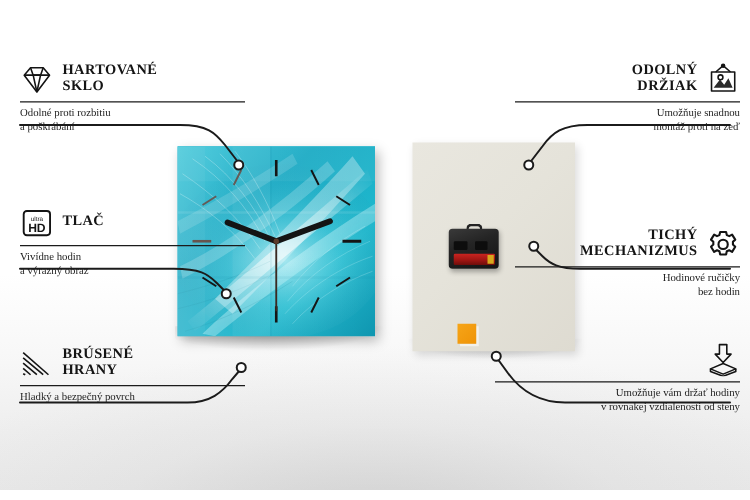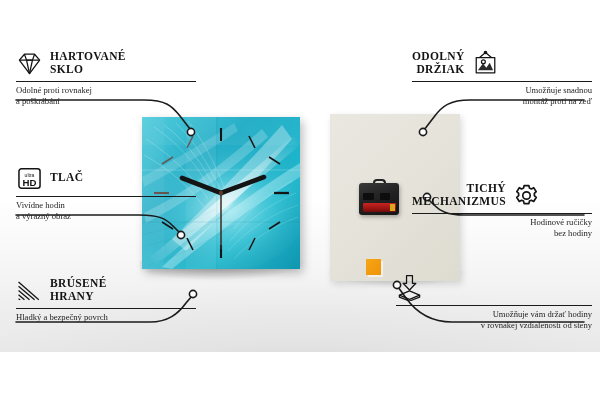--- a/index.html
+++ b/index.html
@@ -5,38 +5,38 @@
   * { box-sizing: border-box; margin: 0; padding: 0; }
   html, body { width: 600px; height: 400px; overflow: hidden; }
   body {
     font-family: "Liberation Serif", serif;
     background: #ffffff;
     position: relative;
   }
   #stage {
     position: relative;
     width: 600px;
-    height: 352px;
+    height: 392px;
     background:
       radial-gradient(ellipse 520px 200px at 300px 420px, rgba(150,150,150,0.30) 0%, rgba(190,190,190,0.14) 40%, rgba(255,255,255,0) 72%),
       linear-gradient(180deg, #ffffff 0%, #ffffff 56%, #f7f7f7 74%, #eeeeee 88%, #e9e9e9 100%);
     overflow: hidden;
   }
   
   .feature { position: absolute; width: 180px; }
   .feature.left  { left: 16px;  text-align: left; }
   .feature.right { right: 8px;  text-align: right; }
 
   .f-head {
     display: flex;
     align-items: center;
     gap: 7px;
     min-height: 30px;
   }
-  .feature.right .f-head { justify-content: flex-start; }
+  .feature.right .f-head { justify-content: flex-end; }
   .f-title {
     font-family: "Liberation Serif", serif;
     font-weight: bold;
     font-size: 11.5px;
     line-height: 13.5px;
     letter-spacing: 0.35px;
     color: #141414;
     text-transform: uppercase;
   }
   .f-icon { flex: 0 0 auto; width: 27px; height: 27px; display: block; }
@@ -312,21 +312,21 @@
           <path d="M12.5 12 L19.5 12"></path>
         </g>
       </svg>
       <div>
         <div class="f-title">HARTOVANÉ</div>
         <div class="f-title">SKLO</div>
       </div>
     </div>
     <hr class="f-rule">
     <div class="f-desc">
-      <div>Odolné proti rovnakej</div>
+      <div>Odolné proti rozbitiu</div>
       <div>a poškrábání</div>
     </div>
   </div>
 
   <div class="feature left" id="feat-print">
     <div class="f-head">
       <svg class="f-icon" viewBox="0 0 32 32">
         <rect x="3.5" y="4.5" width="25" height="23" rx="3" fill="none" stroke="#141414" stroke-width="1.8"></rect>
         <text x="16" y="14" text-anchor="middle" font-family="Liberation Sans, sans-serif" font-size="6" fill="#141414">ultra</text>
         <text x="16" y="24.5" text-anchor="middle" font-family="Liberation Sans, sans-serif" font-size="11.5" font-weight="bold" fill="#141414">HD</text>
@@ -397,21 +397,21 @@
       <svg class="f-icon" viewBox="0 0 32 32">
         <g fill="none" stroke="#141414" stroke-width="2" stroke-linejoin="round">
           <path d="M13.2 4.2 h5.6 l0.7 3.0 2.3 1.0 2.7 -1.5 3.0 4.8 -2.2 2.1 0 2.6 2.2 2.1 -3.0 4.8 -2.7 -1.5 -2.3 1.0 -0.7 3.0 h-5.6 l-0.7 -3.0 -2.3 -1.0 -2.7 1.5 -3.0 -4.8 2.2 -2.1 0 -2.6 -2.2 -2.1 3.0 -4.8 2.7 1.5 2.3 -1.0 Z"></path>
           <circle cx="16" cy="16" r="4.4"></circle>
         </g>
       </svg>
     </div>
     <hr class="f-rule">
     <div class="f-desc">
       <div>Hodinové ručičky</div>
-      <div>bez hodiny</div>
+      <div>bez hodin</div>
     </div>
   </div>
 
   <div class="feature right" id="feat-pads">
     <div class="f-head">
       <svg class="f-icon" viewBox="0 0 32 32">
         <g fill="none" stroke="#141414" stroke-width="1.5" stroke-linejoin="round">
           <path d="M12.5 2 h7 v9 h4 L16 19 L8.5 11 h4 Z"></path>
           <path d="M16 20 L28 25 L16 30 L4 25 Z"></path>
           <path d="M4 25 v2.5 L16 32 L28 27.5 V25"></path>

